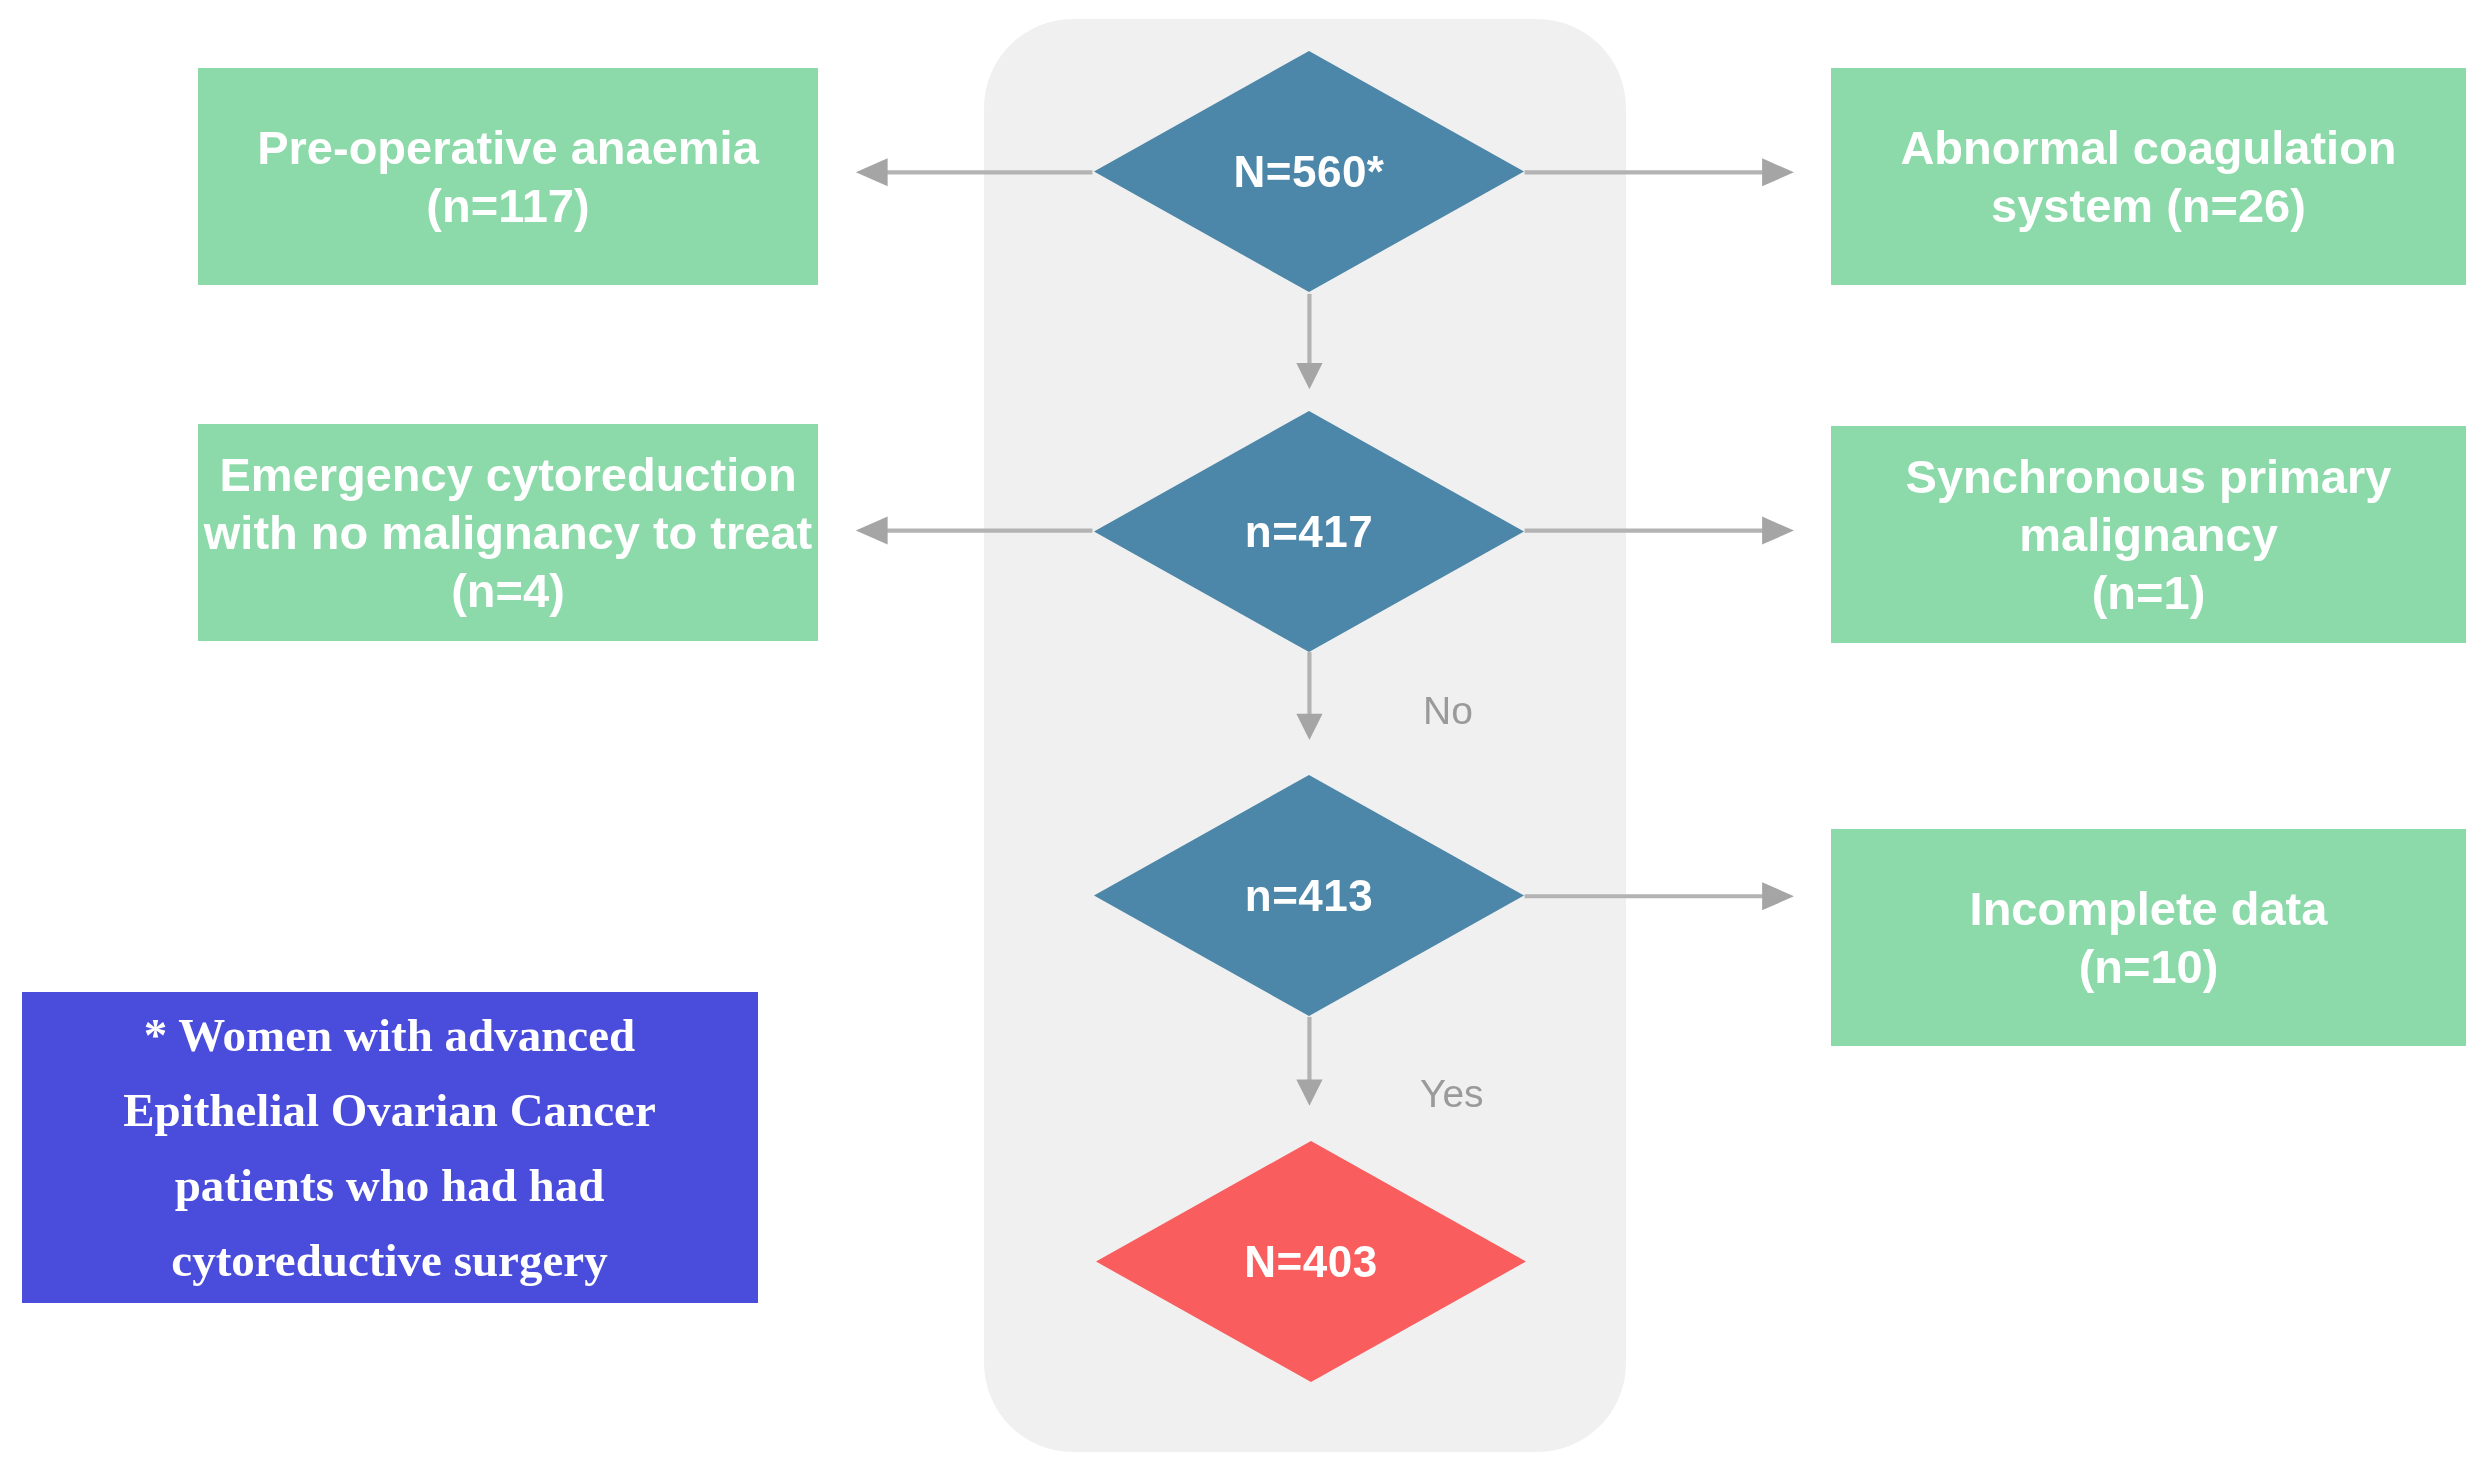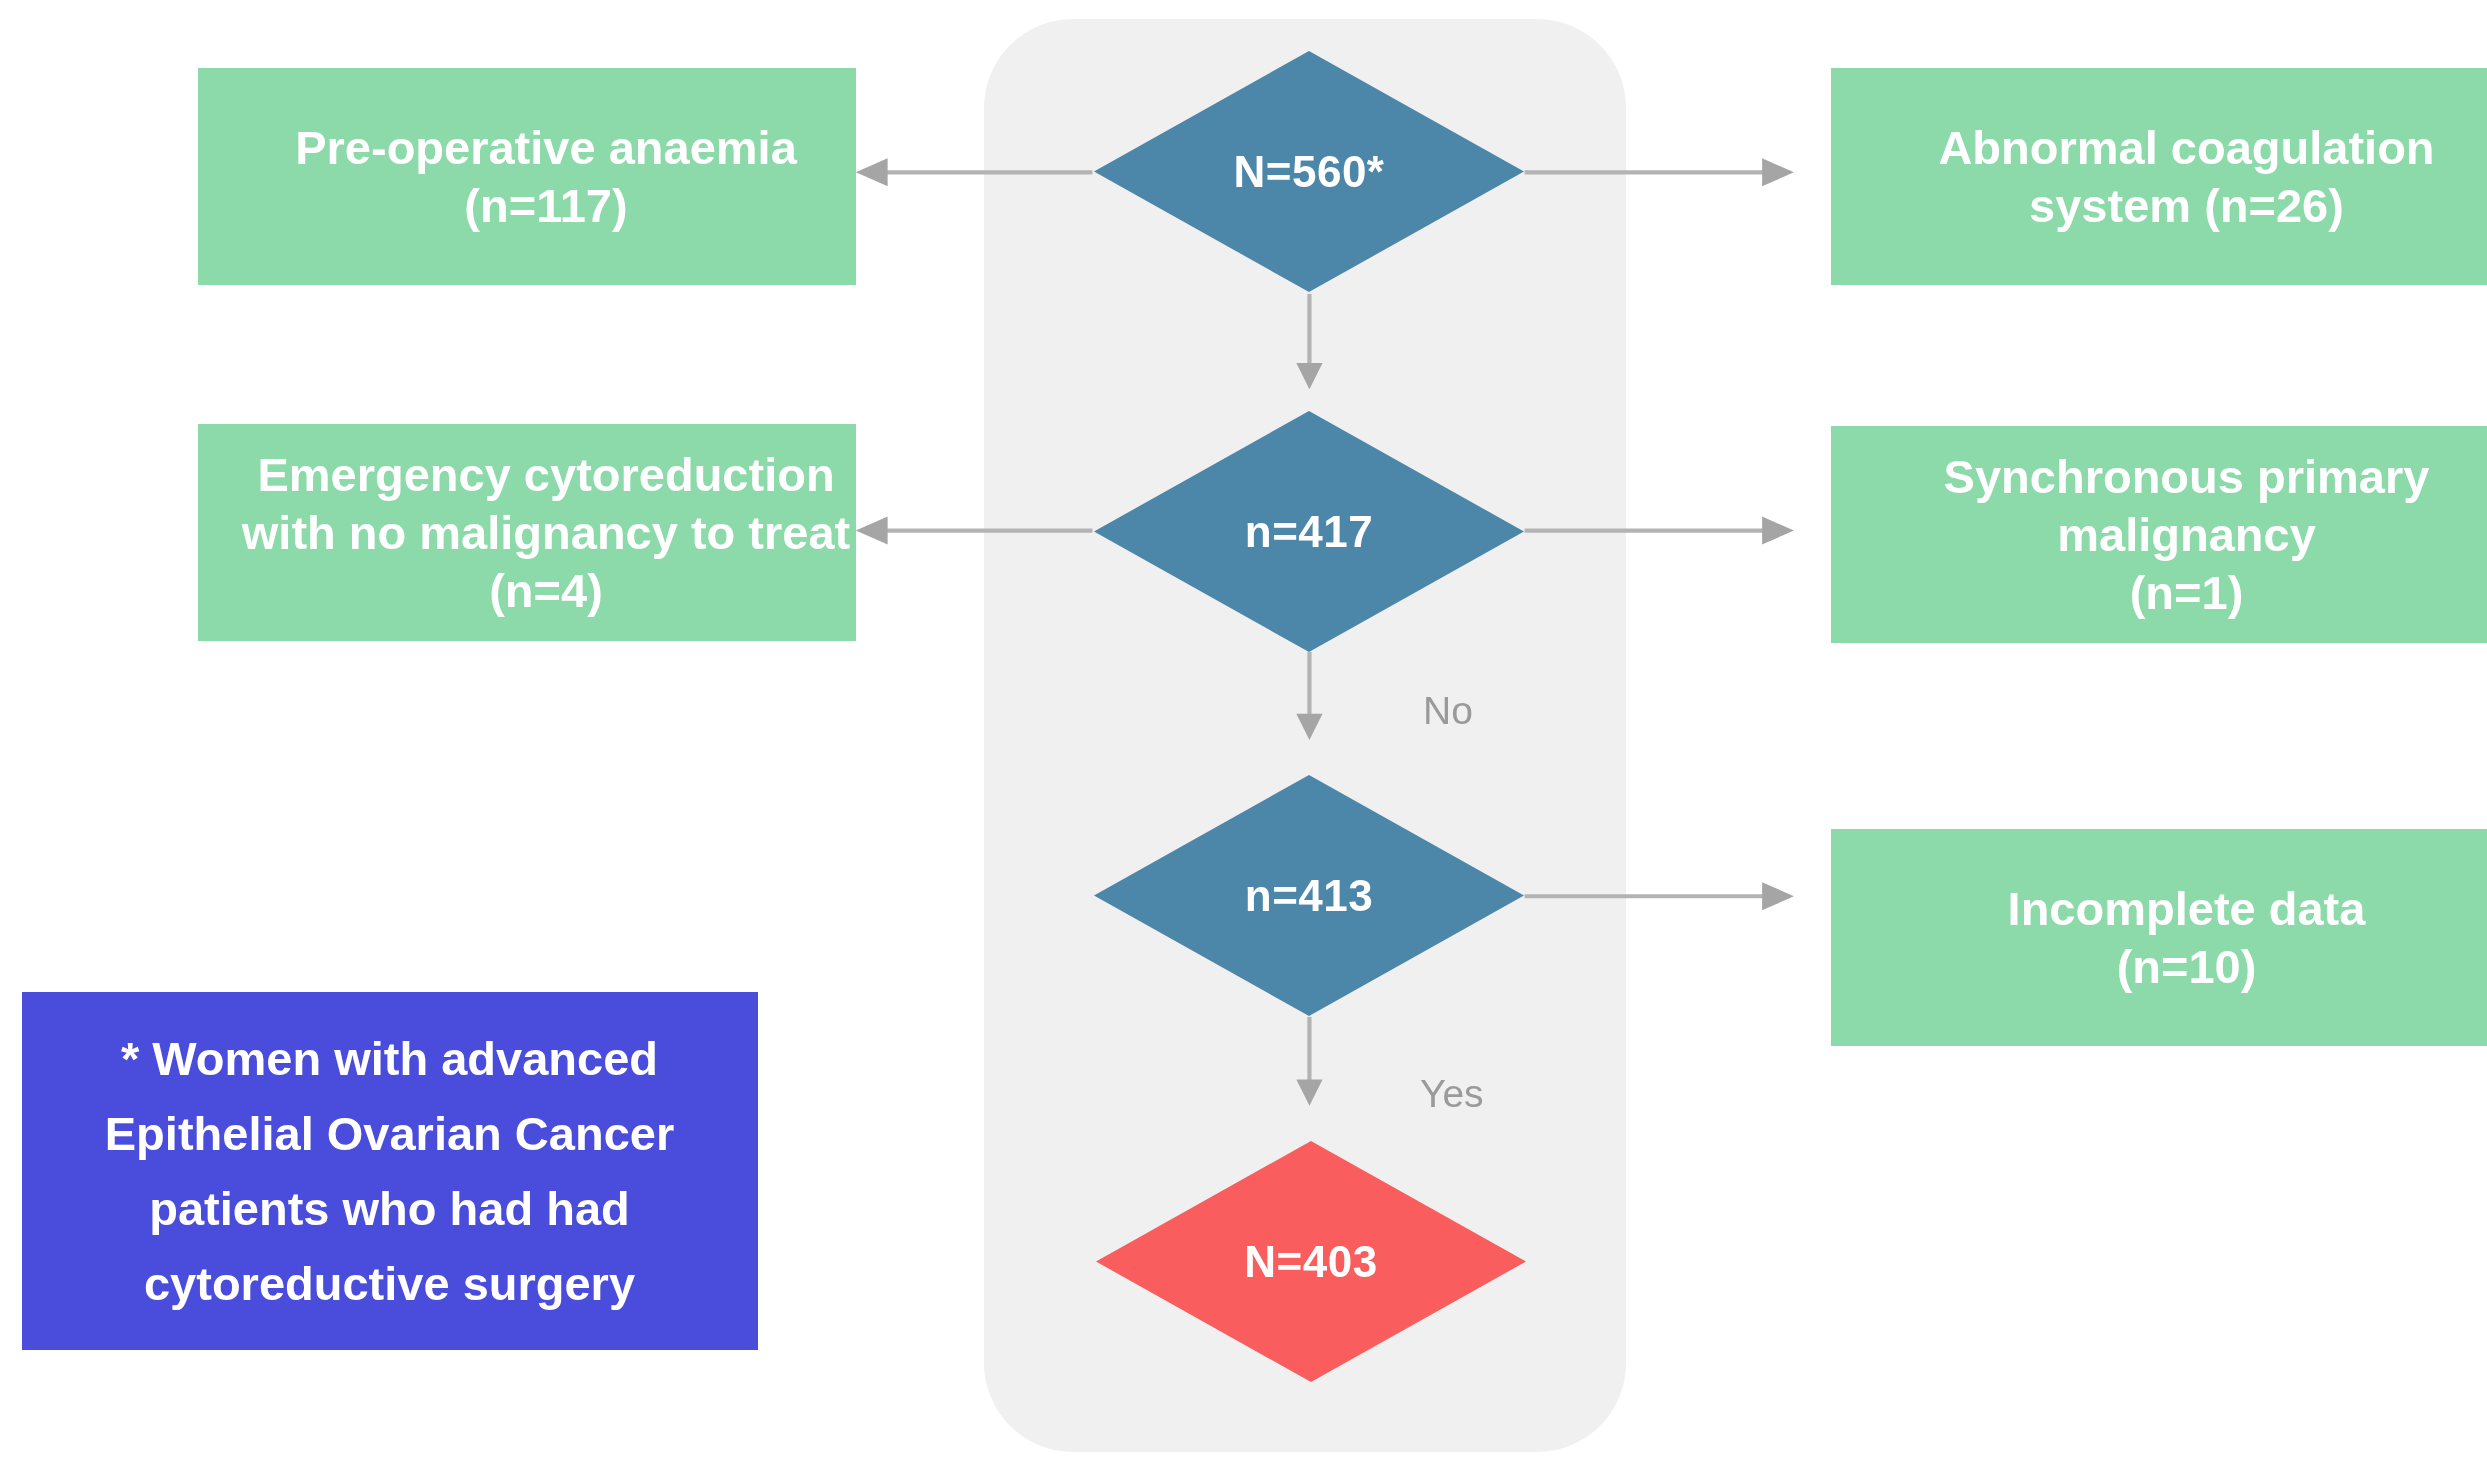--- a/index.html
+++ b/index.html
@@ -56,43 +56,42 @@
     color: #ffffff;
     display: flex;
     flex-direction: column;
     align-items: center;
     justify-content: center;
     text-align: center;
     font-size: 47px;
     font-weight: 600;
     line-height: 58px;
     height: 217px;
-    padding-left: 38px;
   }
   .side-box.left  { left: 198px;  width: 620px; }
   .side-box.right { left: 1831px; width: 635px; }
   .g1 { top: 68px; }
   .g2 { top: 424px; }
   .r1 { top: 68px; }
   .r2 { top: 426px; }
   .r3 { top: 829px; }
   .footnote {
     position: absolute;
     left: 21.5px;
     top: 992px;
     width: 736px;
-    height: 358px;
+    height: 311px;
     background: #4a4cdb;
     color: #ffffff;
     display: flex;
     flex-direction: column;
     align-items: center;
     justify-content: center;
     text-align: center;
-    font-family: Liberation Sans, sans-serif;
+    font-family: Liberation Serif, serif;
     font-weight: 700;
     font-size: 47px;
     line-height: 75px;
   }
   .edge-label {
     position: absolute;
     color: #9a9a9a;
     font-size: 39px;
     font-weight: 400;
   }

